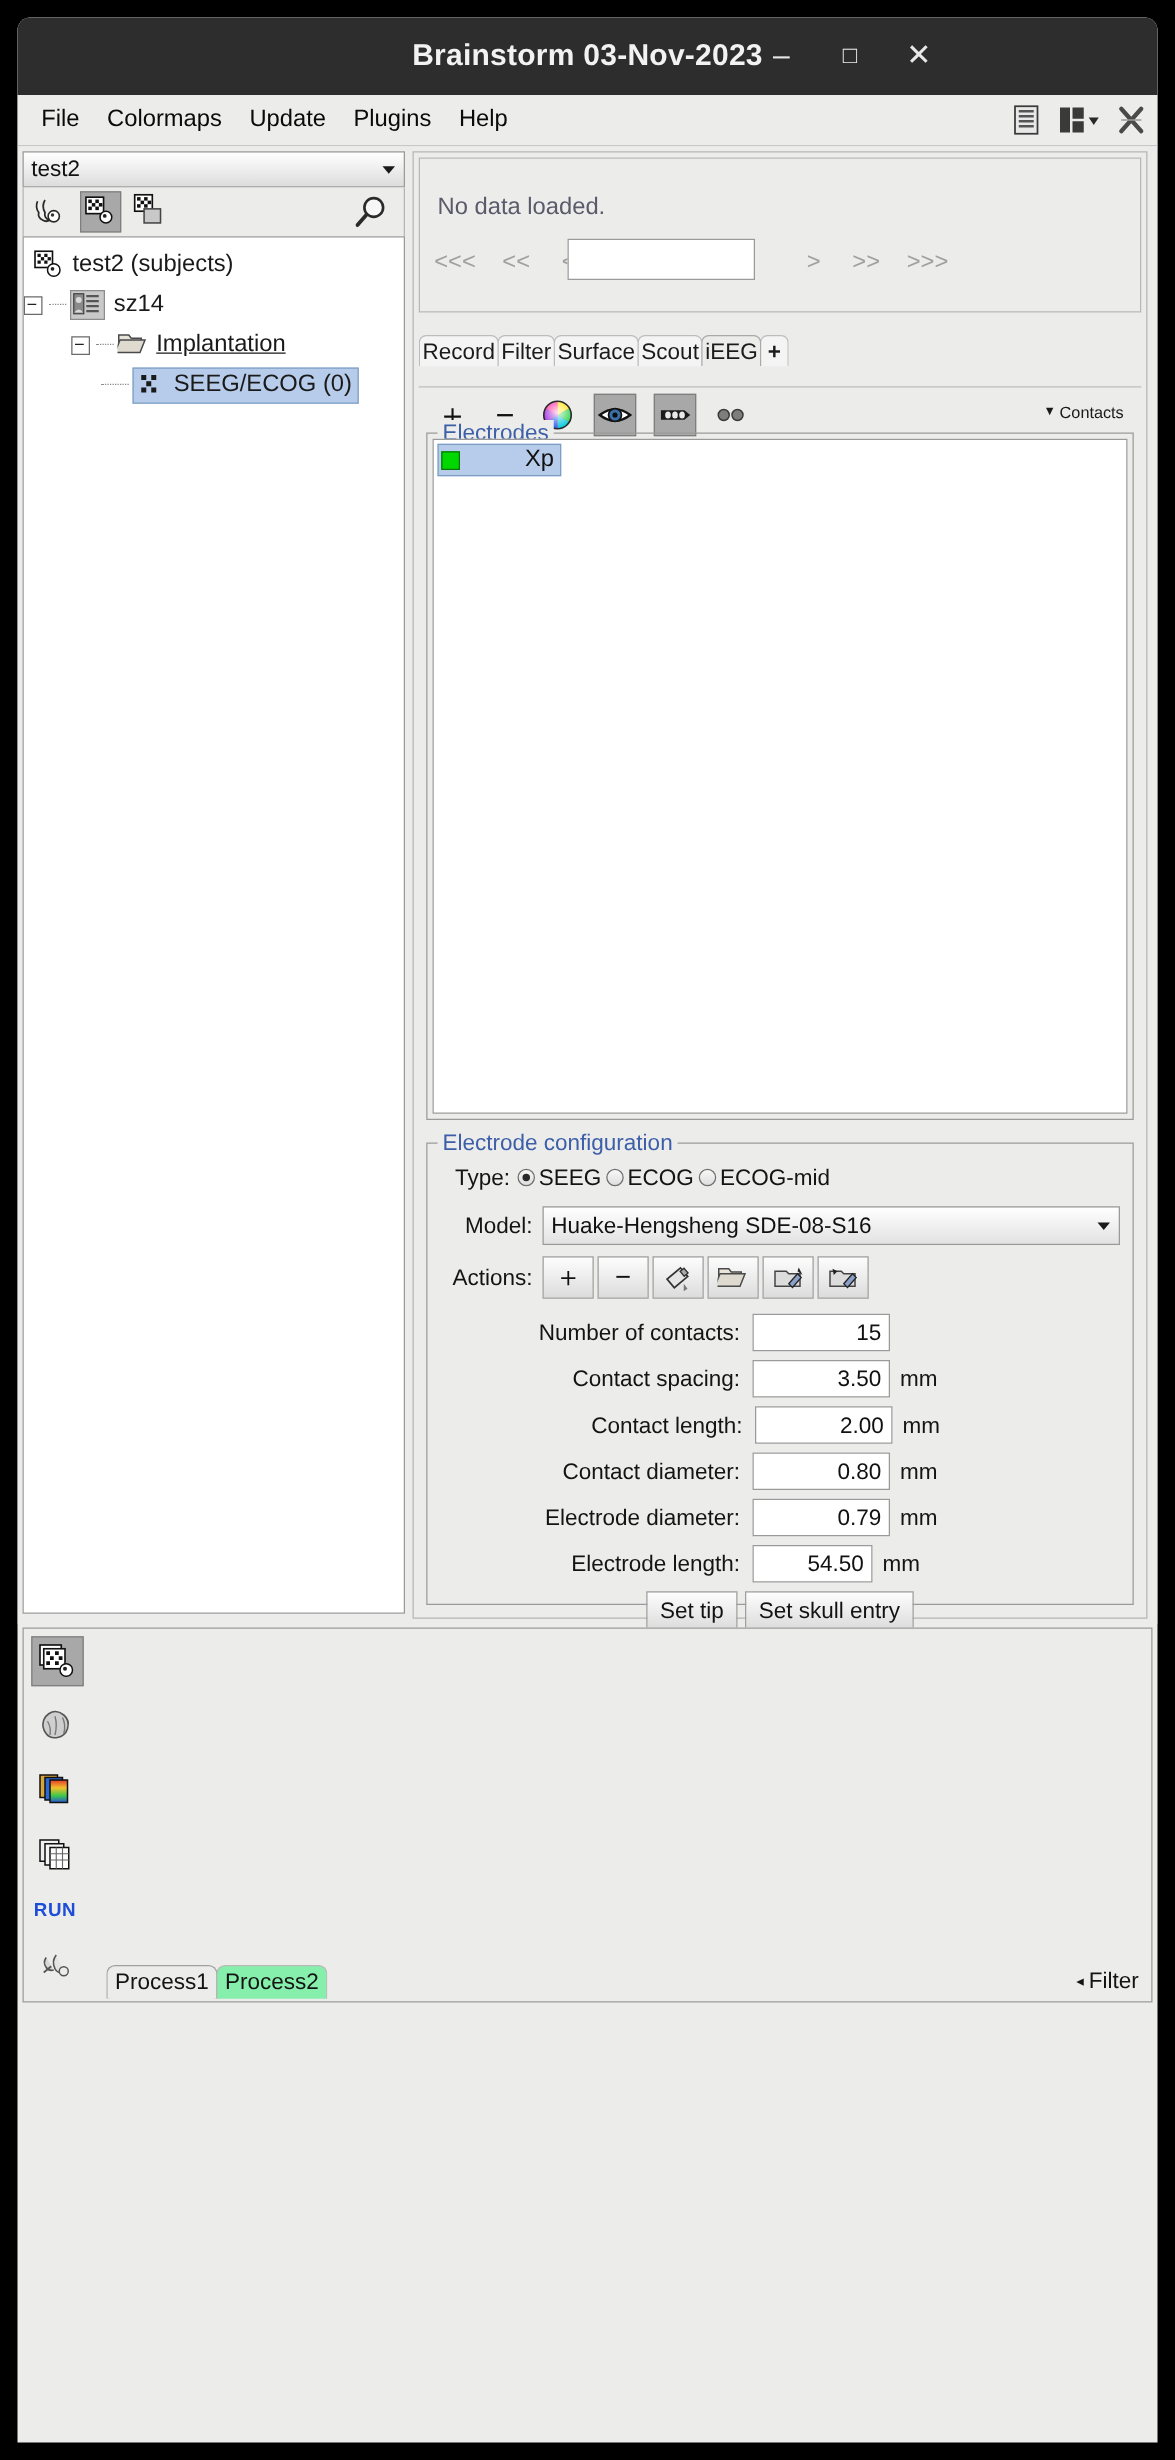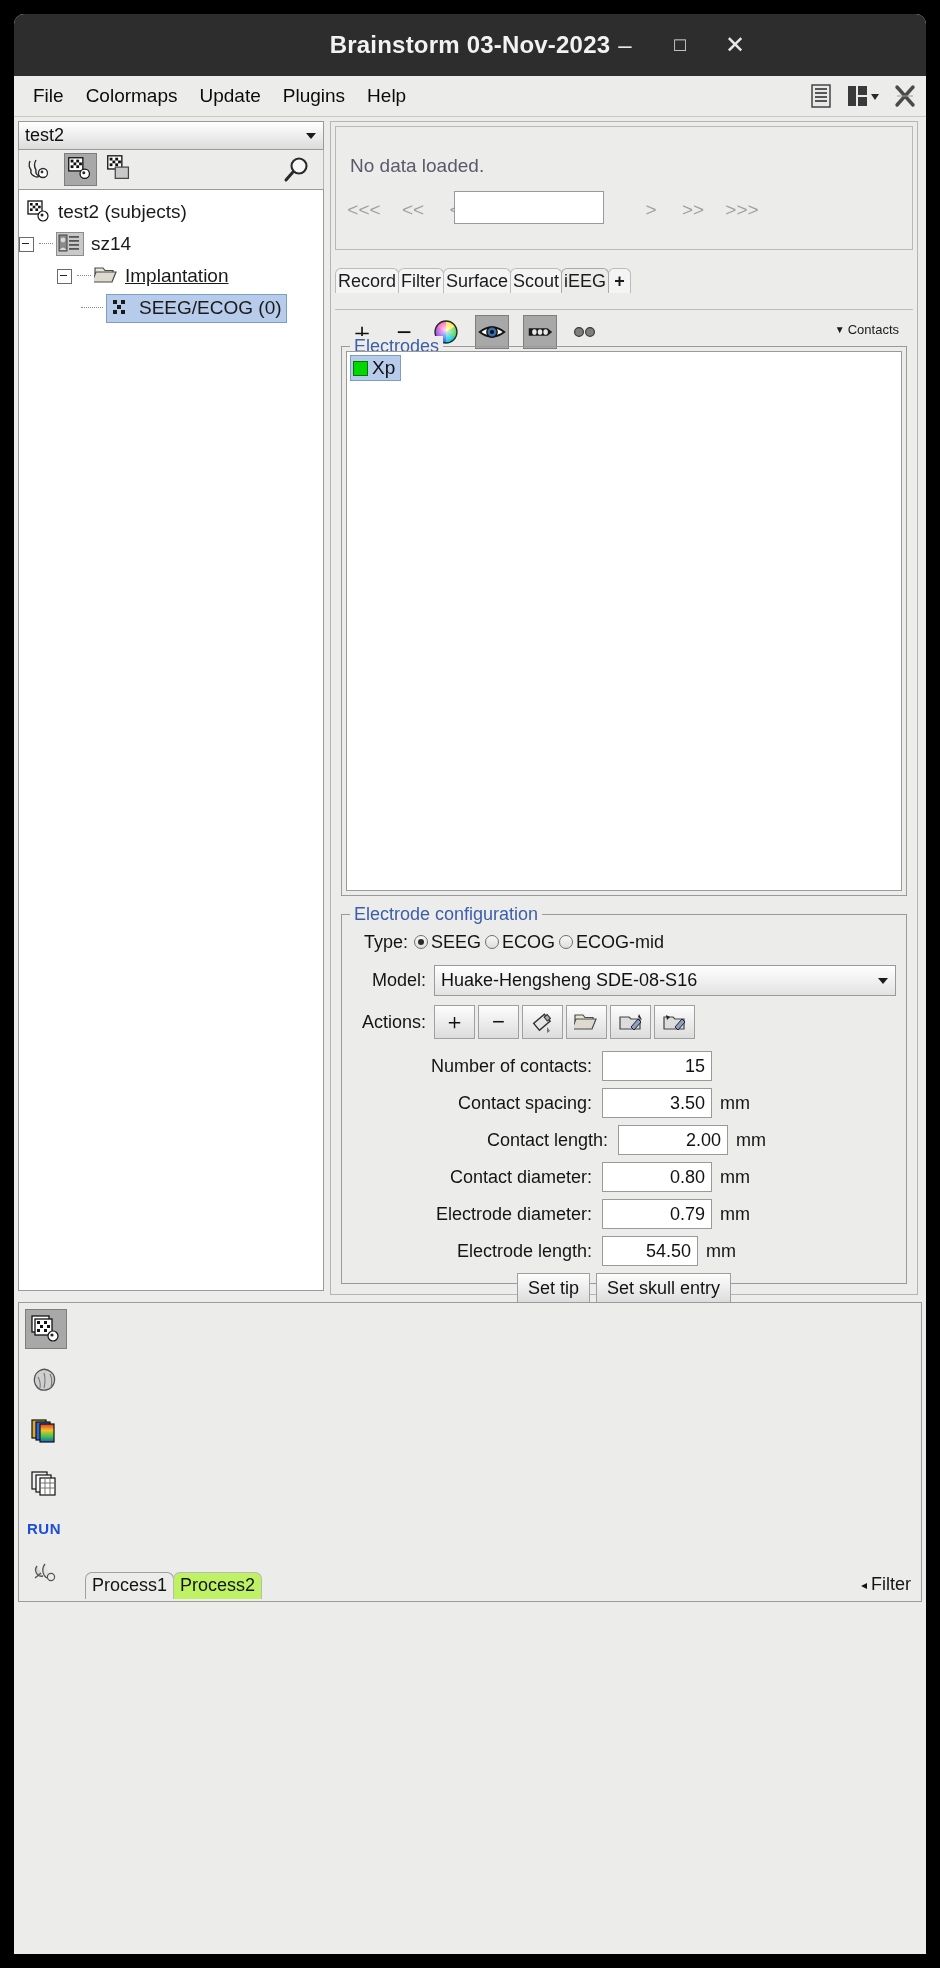--- a/index.html
+++ b/index.html
@@ -351,20 +351,21 @@
     overflow: hidden;
   }
   .elec-item {
     display: inline-flex;
     align-items: center;
     margin: 3px 0 0 3px;
     padding: 1px 5px 1px 2px;
     background: #b6ccea;
     border: 1px solid #7d9ec4;
     cursor: default;
+    gap: 48px;
   }
   .elec-swatch {
     width: 15px; height: 15px;
     background: #00d800;
     border: 1px solid #0a760a;
     margin-right: 4px;
     box-sizing: border-box;
   }
   .elec-name { font-size: 19px; color: #111; }
 
@@ -516,21 +517,21 @@
     left: 66px; bottom: 2px;
     display: flex;
     align-items: flex-end;
   }
   .ptab {
     height: 27px;
     line-height: 25px;
     padding: 0 6px;
     font-size: 18px;
     color: #141414;
-    background: #bef264;
+    background: #86efac;
     border: 1px solid #b9b9b9;
     border-bottom: none;
     border-radius: 7px 7px 0 0;
     margin-right: -1px;
     cursor: default;
     box-sizing: border-box;
   }
   .ptab.active { background: #ececeb; border-color: #a0a0a0; }
   #filter-label {
     position: absolute;
@@ -881,21 +882,21 @@
           <input class="txtfield" style="width: 110px; margin-left: 10px;" type="text" value="15">
           <span class="unit"></span>
         </div>
 
         <div class="cfg-row" style="top:173px; left:10px; right:10px;">
           <span class="cfg-label" style="width:240px">Contact spacing:</span>
           <input class="txtfield" style="width: 110px; margin-left: 10px;" type="text" value="3.50">
           <span class="unit">mm</span>
         </div>
 
-        <div class="cfg-row" style="top:210px; left:26px; right:10px;">
+        <div class="cfg-row" style="top:210px; left:12px; right:10px;">
           <span class="cfg-label" style="width:240px">Contact length:</span>
           <input class="txtfield" style="width: 110px; margin-left: 10px;" type="text" value="2.00">
           <span class="unit">mm</span>
         </div>
 
         <div class="cfg-row" style="top:247px; left:10px; right:10px;">
           <span class="cfg-label" style="width:240px">Contact diameter:</span>
           <input class="txtfield" style="width: 110px; margin-left: 10px;" type="text" value="0.80">
           <span class="unit">mm</span>
         </div>

